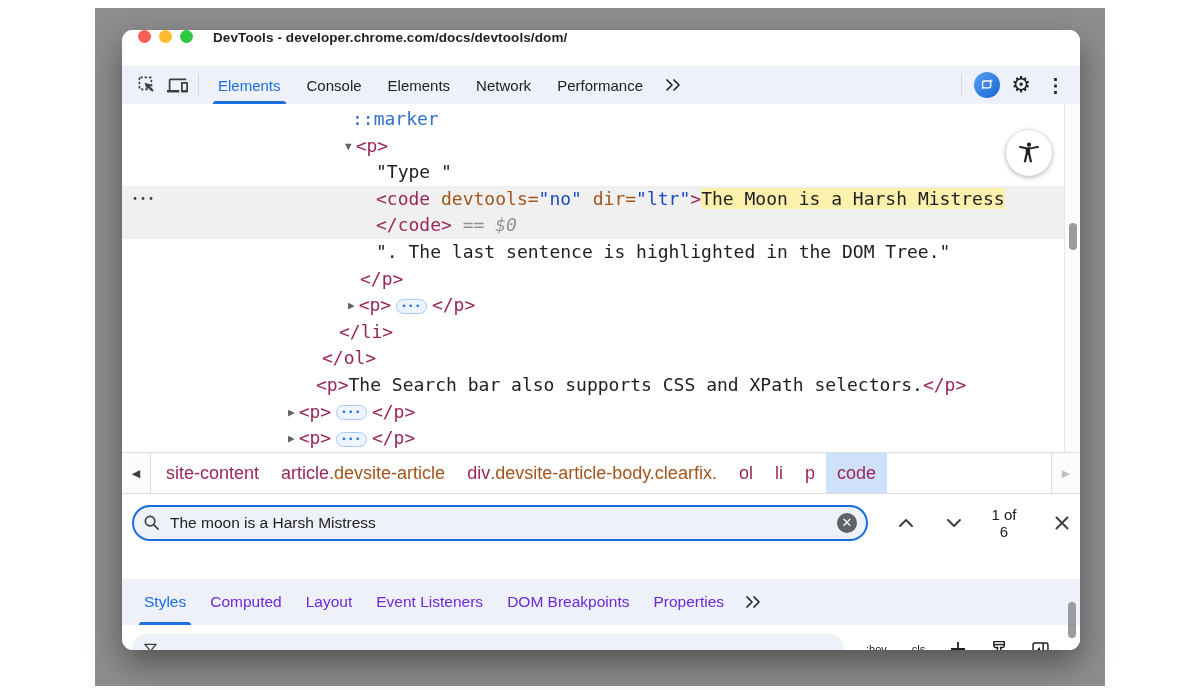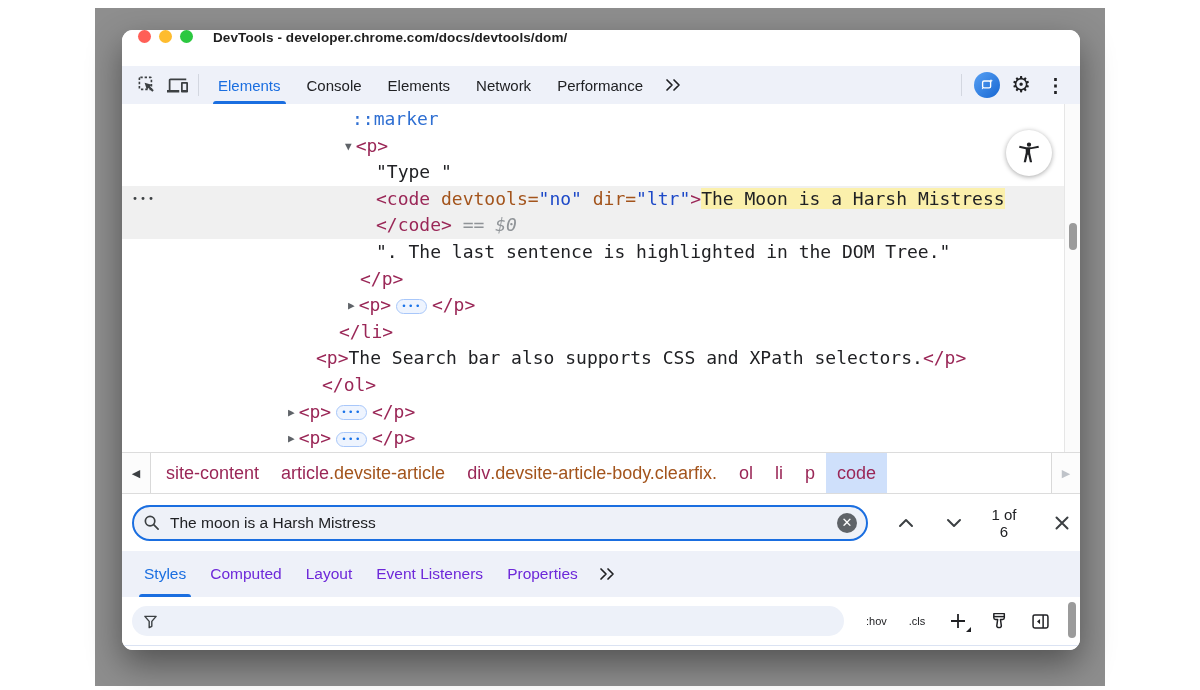--- a/index.html
+++ b/index.html
@@ -67,21 +67,21 @@
               display:flex;align-items:center;padding:0 9px;flex:none;}
   .searchpill input{flex:1;border:none;outline:none;background:transparent;font-size:15.5px;color:#202124;
                     font-family:"Liberation Sans",sans-serif;margin-left:8px;}
   .clearbtn{width:20px;height:20px;border-radius:50%;background:#5f6368;color:#fff;display:grid;place-items:center;
             font-size:13px;line-height:1;flex:none;}
   .chev{display:grid;place-items:center;}
   .chev.up{margin-left:30px;} .chev.down{margin-left:32px;}
   .counter{margin-left:28px;font-size:15px;color:#202124;width:50px;text-align:center;}
   .closex{margin-left:36px;display:grid;place-items:center;}
   
-  .stabbar{height:46px;background:#eef1f9;display:flex;align-items:stretch;padding:0 10px;flex:none;}
+  .stabbar{height:46px;background:#eef1f9;display:flex;align-items:stretch;padding:0 10px;flex:none;margin-top:28px;}
   .stab{padding:0 12px;display:flex;align-items:center;font-size:15.5px;color:#6d28d9;position:relative;white-space:nowrap;}
   .stab.sel{color:#1a6ee0;}
   .stab.sel::after{content:"";position:absolute;left:7px;right:7px;bottom:0;height:3px;background:#1a6ee0;border-radius:3px 3px 0 0;}
   
   .filterbar{height:48px;background:#fff;display:flex;align-items:center;padding:0 10px;gap:0;flex:none;
              border-bottom:1px solid #dbe3f3;}
   .filterpill{width:690px;height:30px;border-radius:15px;background:#edf1f9;display:flex;align-items:center;
               padding:0 11px;flex:none;}
   .filterpill input{flex:1;border:none;outline:none;background:transparent;font-size:15px;color:#202124;
                     font-family:"Liberation Sans",sans-serif;margin-left:8px;}
@@ -159,22 +159,22 @@
     <div class="dom-lines">
         <div class="dom-row" style="padding-left: 230px;"><span class="sg-pseudo">::marker</span></div>
         <div class="dom-row" style="padding-left: 223px;"><span class="sg-tri">▼</span><span class="sg-tag">&lt;p&gt;</span></div>
         <div class="dom-row" style="padding-left: 254px;"><span class="sg-text">"Type "</span></div>
         <div class="dom-row band" style="padding-left: 254px;"><span class="gutter">•••</span><span class="sg-tag">&lt;code</span><span class="sg-attr"> devtools=</span><span class="sg-val">"no"</span><span class="sg-attr"> dir=</span><span class="sg-val">"ltr"</span><span class="sg-tag">&gt;</span><span class="sg-hl">The Moon is a Harsh Mistress</span></div>
         <div class="dom-row band" style="padding-left: 254px;"><span class="sg-tag">&lt;/code&gt;</span><span class="sg-dim"> == </span><span class="sg-dimi">$0</span></div>
         <div class="dom-row" style="padding-left: 254px;"><span class="sg-text">". The last sentence is highlighted in the DOM Tree."</span></div>
         <div class="dom-row" style="padding-left: 238px;"><span class="sg-tag">&lt;/p&gt;</span></div>
         <div class="dom-row" style="padding-left: 226px;"><span class="sg-tri">▶</span><span class="sg-tag">&lt;p&gt;</span><span class="sg-pill">•••</span><span class="sg-tag">&lt;/p&gt;</span></div>
         <div class="dom-row" style="padding-left: 217px;"><span class="sg-tag">&lt;/li&gt;</span></div>
+        <div class="dom-row" style="padding-left: 200px;"><span class="sg-tag">&lt;/ol&gt;</span></div>
         <div class="dom-row" style="padding-left: 194px;"><span class="sg-tag">&lt;p&gt;</span><span class="sg-text">The Search bar also supports CSS and XPath selectors.</span><span class="sg-tag">&lt;/p&gt;</span></div>
-        <div class="dom-row" style="padding-left: 200px;"><span class="sg-tag">&lt;/ol&gt;</span></div>
         <div class="dom-row" style="padding-left: 166px;"><span class="sg-tri">▶</span><span class="sg-tag">&lt;p&gt;</span><span class="sg-pill">•••</span><span class="sg-tag">&lt;/p&gt;</span></div>
         <div class="dom-row" style="padding-left: 166px;"><span class="sg-tri">▶</span><span class="sg-tag">&lt;p&gt;</span><span class="sg-pill">•••</span><span class="sg-tag">&lt;/p&gt;</span></div>
       </div>
     <div class="a11y-btn">
       <svg width="26" height="26" viewBox="0 0 24 24">
         <path fill="#202124" d="M12 2.2a2 2 0 1 1 0 4 2 2 0 0 1 0-4zm9.2 4.9l-.5-1.8-6.2 1.5h-5L3.3 5.3l-.5 1.8 6.2 1.5v3.1l-1.9 8.9h2.1l1.5-6.9h.6l1.5 6.9h2.1l-1.9-8.9V8.6z"></path>
       </svg>
     </div>
     <div class="dom-scrolltrack">
       <div class="dom-thumb"></div>
@@ -243,20 +243,21 @@
       </svg>
     </div>
   </div>
 
   <div class="stabbar">
     <div class="tabs" style="height:46px;">
         <div class="stab sel">Styles</div>
         <div class="stab">Computed</div>
         <div class="stab">Layout</div>
         <div class="stab">Event Listeners</div>
+        <div class="stab">DOM Breakpoints</div>
         <div class="stab">Properties</div>
       </div>
     <div class="overflow">
       <svg width="18" height="14" viewBox="0 0 18 14">
         <path d="M3 2l5 5-5 5M10 2l5 5-5 5" stroke="#202124" stroke-width="1.7" fill="none" stroke-linecap="round" stroke-linejoin="round"></path>
       </svg>
     </div>
   </div>
 
   <div class="filterbar">

